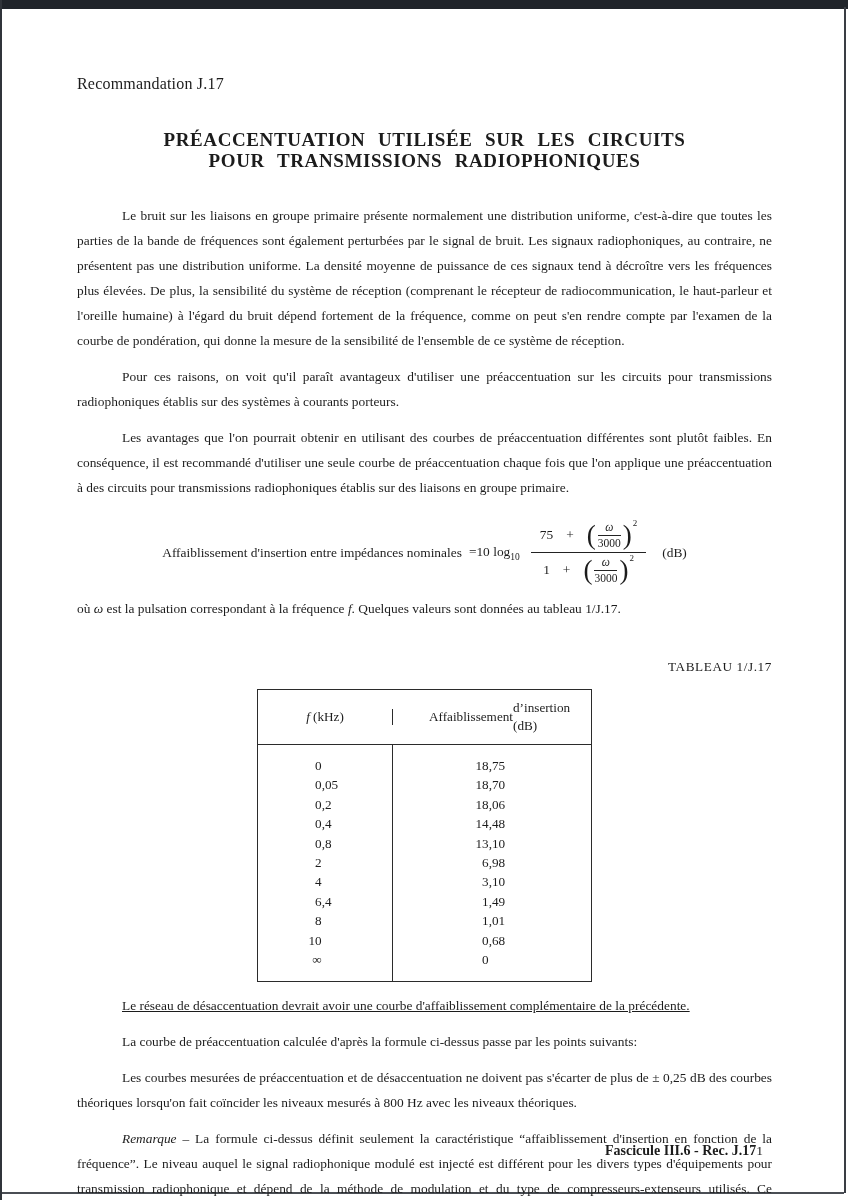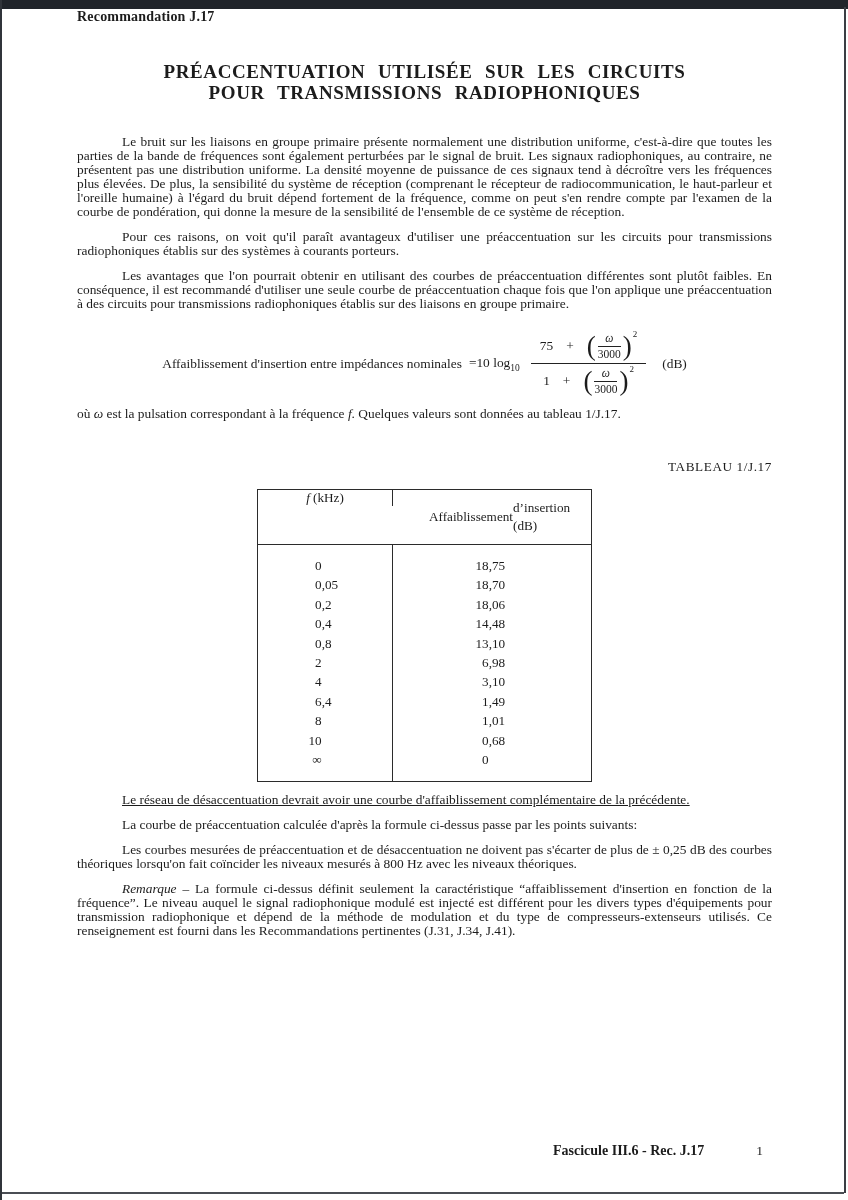--- a/index.html
+++ b/index.html
@@ -8,26 +8,26 @@
     font-family:"Liberation Serif","DejaVu Serif",serif;color:#1c1c1c;
   }
   
   .scan-top{position:absolute;top:0;left:0;width:848px;height:9px;background:#20242a;}
   .scan-left{position:absolute;top:0;left:0;width:2px;height:1200px;background:#30343a;}
   .scan-right{position:absolute;top:7px;left:844px;width:2px;height:1186px;background:#3a3e44;}
   .scan-bottom{position:absolute;top:1192px;left:2px;width:842px;height:2px;background:#4a4e54;}
 
   .content{position:absolute;left:77px;top:9px;width:695px;}
 
-  .doc-label{font-size:14px;font-weight:bold;letter-spacing:0.2px;}
+  .doc-label{margin-top:66px;font-size:16px;font-weight:normal;letter-spacing:0.2px;}
   .doc-title{margin-top:36px;text-align:center;font-weight:bold;font-size:19px;
     line-height:21px;letter-spacing:0.6px;word-spacing:0.38em;}
   .doc-subtitle{margin-top:30px;text-align:center;font-style:italic;font-size:13.6px;}
 
-  .para{font-size:13.4px;line-height:14px;text-align:justify;text-indent:45px;margin:11px 0 0 0;}
+  .para{font-size:13.4px;line-height:25px;text-align:justify;text-indent:45px;margin:11px 0 0 0;}
   .para.first{margin-top:32px;}
   .para.no-indent{text-indent:0;}
   .var{font-style:italic;}
 
   
   .formula{margin:20px 0 6px 0;display:flex;align-items:center;justify-content:center;
     font-size:13.4px;gap:7px;}
   .f-eq{white-space:nowrap;}
   .f-eq sub{font-size:9.5px;}
   .frac{display:inline-flex;flex-direction:column;align-items:center;margin:0 4px;}
@@ -38,37 +38,37 @@
   .mfrac{display:inline-flex;flex-direction:column;align-items:center;
     font-size:11.5px;line-height:12.5px;margin:0 2px;}
   .mf-top{font-style:italic;}
   .mf-bar{width:100%;height:0;border-top:1px solid #222;margin:1px 0;}
   .exp{font-size:9px;align-self:flex-start;margin:-3px 0 0 1px;}
   .f-unit{margin-left:5px;}
 
   
   .table-title{margin-top:38px;text-align:right;font-size:13.2px;letter-spacing:0.6px;}
   .dtable{width:333px;margin:14px auto 0 auto;border:1.5px solid #2b2b2b;font-size:13.2px;}
-  .thead{display:flex;border-bottom:1.5px solid #2b2b2b;align-items:flex-start;gap:36px;}
+  .thead{display:flex;border-bottom:1.5px solid #2b2b2b;align-items:center;gap:36px;}
   .th1{width:134px;border-right:1.5px solid #2b2b2b;display:flex;align-items:center;
     justify-content:center;}
   .th2{flex:1;display:flex;flex-direction:row;align-items:center;justify-content:center;
     line-height:17.5px;padding:9px 0 10px 0;}
   .tbody{display:flex;}
   .tcol1{width:134px;border-right:1.5px solid #2b2b2b;padding:11px 0 12px 0;text-align:center;}
   .tcol2{flex:1;padding:11px 0 12px 0;text-align:center;}
   .tline{line-height:19.4px;}
   .dec{display:inline-flex;}
   .di{display:inline-block;min-width:2ch;text-align:right;}
   .df{display:inline-block;min-width:3ch;text-align:left;}
 
   .after-table{text-decoration:underline;}
 
   
-  .footer{position:absolute;top:1143px;right:85px;display:flex;align-items:baseline;gap:52px;}
+  .footer{position:absolute;top:1143px;right:85px;display:flex;align-items:baseline;}
   .footer-title{font-weight:bold;font-size:14px;}
   .page-num{font-size:13.5px;}
 </style>
 </head>
 <body>
 
 <div class="scan-top"></div>
 <div class="scan-left"></div>
 <div class="scan-right"></div>
 <div class="scan-bottom"></div>

